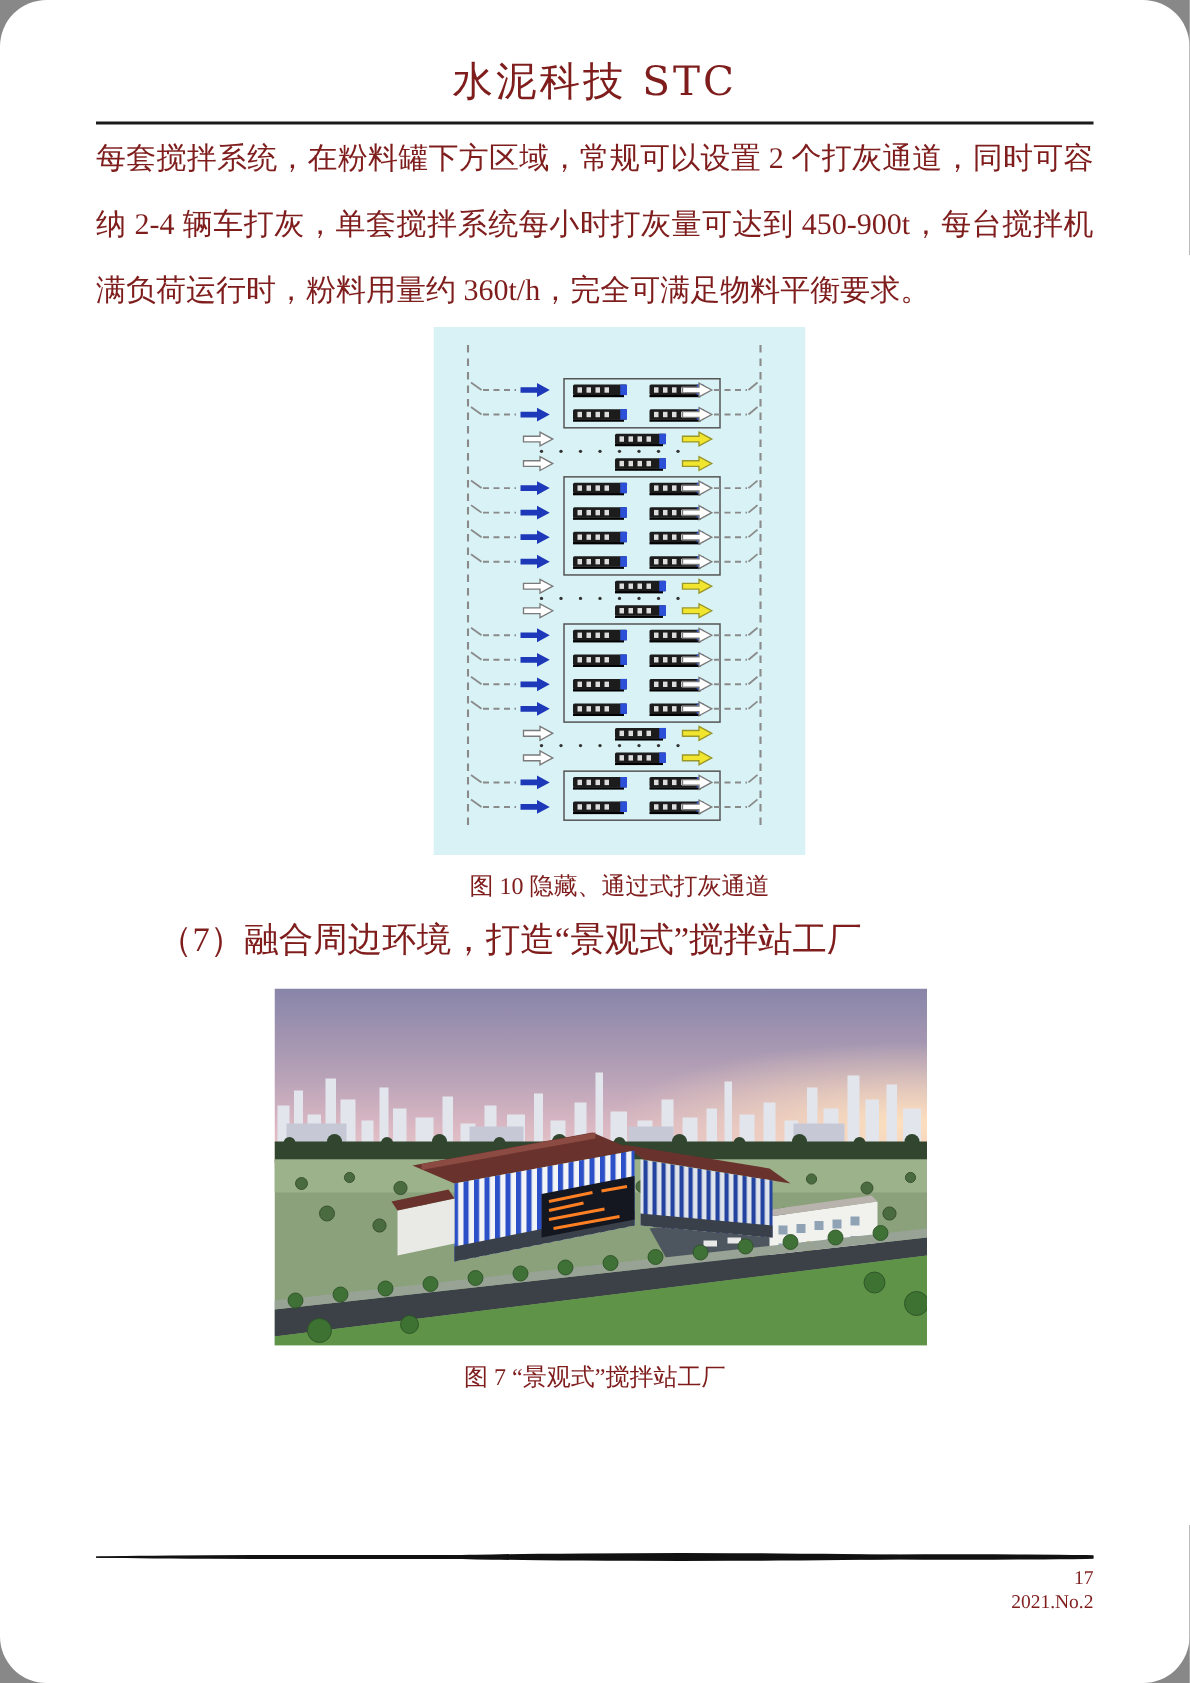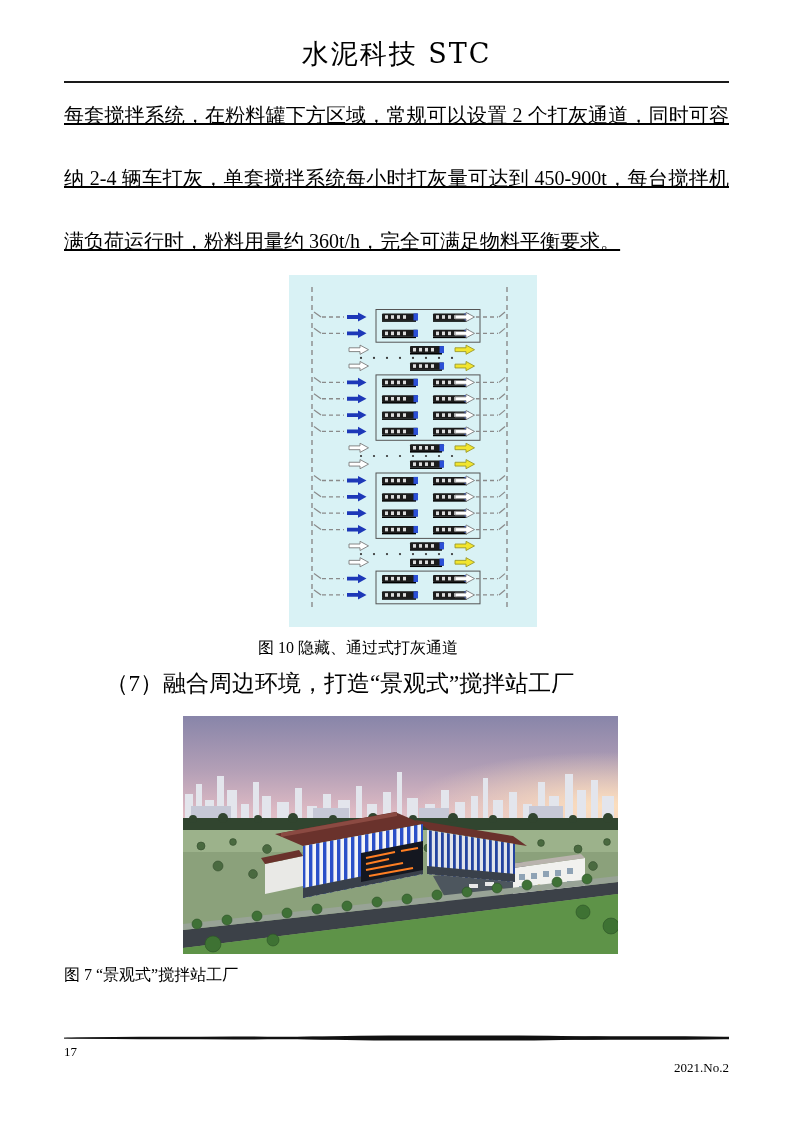--- a/index.html
+++ b/index.html
@@ -2,49 +2,50 @@
 <html><head>
 <meta charset="utf-8">
 <style>
   html,body{margin:0;padding:0;background:#888;}
   .page{
     position:relative;
     width:793px;height:1122px;
     background:#ffffff;
     margin:0 auto;
     font-family:"Liberation Serif","DejaVu Serif",serif;
-    color:#000000;
+    color:#7f1d1d;
     overflow:hidden;
+    border-radius:31px;
   }
   .content{position:absolute;left:64px;top:0;width:665px;}
   .header-title{
     margin-top:36px;
     text-align:center;
     font-size:27px;
     letter-spacing:2px;
     font-family:"DejaVu Serif","Liberation Serif",serif;
   }
   .header-rule{
     margin-top:9px;
     border-top:2px solid #1a1a1a;
     height:0;
   }
   .body-par{
     font-size:20px;
-    line-height:63px;
+    line-height:44px;
     text-align:justify;
     margin:1px 0 0 0;
-    text-decoration:underline;
   }
   .indent{text-indent:2em;}
   .fig10-wrap{margin-top:2px;margin-left:225px;width:248px;}
   .fig10-svg{display:block;width:248px;height:352px;}
   .fig-caption{
     margin-top:11px;
     font-size:16px;
+    text-align:center;
     font-family:"Liberation Serif",serif;
   }
   .cap10{width:310px;margin-left:194px;}
   .heading7{
     font-size:23px;
     line-height:44px;
     margin-top:3px;
     text-indent:1.8em;
   }
   .fig11-wrap{margin-top:10px;margin-left:119px;width:435px;}
@@ -53,21 +54,21 @@
   .footer{
     position:absolute;left:64px;top:1035px;width:665px;
   }
   .footer-rule-svg{display:block;width:665px;height:7px;}
   .footer-row{
     position:relative;
     font-size:13px;
     margin-top:2px;
     font-family:"Liberation Serif",serif;
   }
-  .footer-page{display:block;text-align:left;}
+  .footer-page{display:block;text-align:right;}
   .footer-issue{position:absolute;right:0;top:16px;}
 </style>
 </head>
 <body>
 
 <div class="page">
   <div class="content">
 
     <div class="header-title">水泥科技 STC</div>
     <div class="header-rule"></div>

